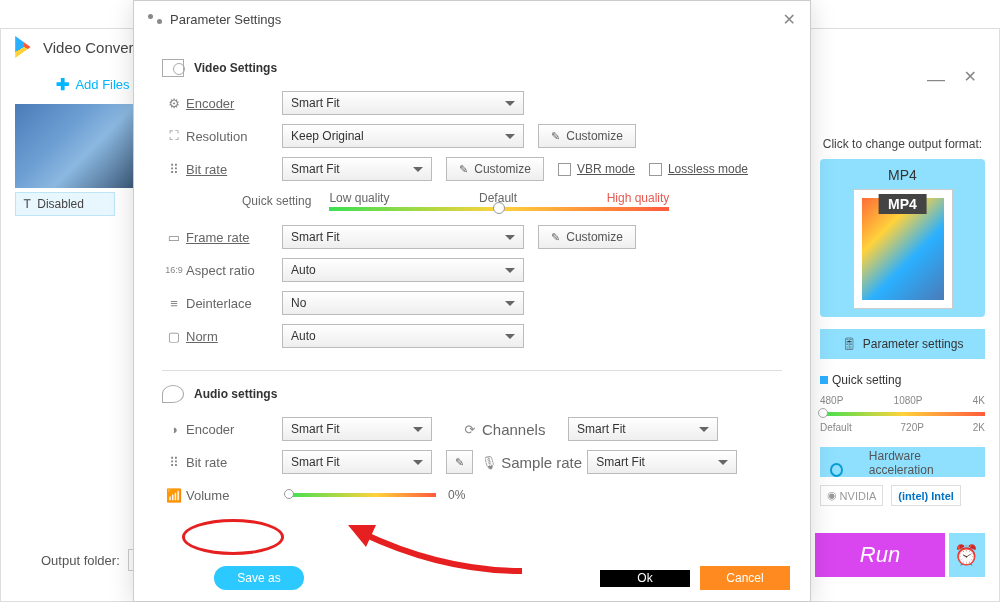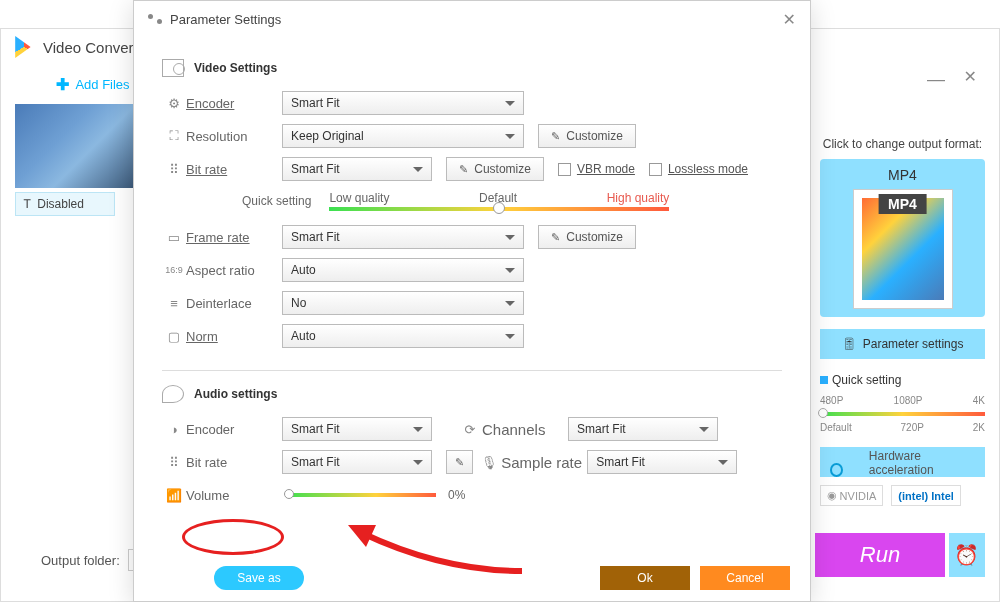--- a/index.html
+++ b/index.html
@@ -88,21 +88,21 @@
 .vol-thumb { width: 10px; height: 10px; border-radius: 50%; background: #fff; border: 1px solid #999; position: absolute; left: -2px; top: -4px; }
 .vol-pct { font-size: 12px; color: #666; margin-left: 12px; }
 
 
 .red-circle { position: absolute; width: 102px; height: 36px; border: 3px solid #e62020; border-radius: 50%; pointer-events: none; }
 .red-arrow { position: absolute; pointer-events: none; }
 
 
 .dlg-footer { position: absolute; bottom: 8px; left: 0; right: 0; height: 30px; display: flex; align-items: center; }
 .btn-save { width: 90px; height: 24px; background: #2cc9ff; color: #fff; font-size: 12px; display: flex; align-items: center; justify-content: center; margin-left: 80px; border-radius: 12px; }
-.btn-ok { width: 90px; height: 24px; background: #a16207; color: #fff; font-size: 12px; display: flex; align-items: center; justify-content: center; margin-left: auto; }
+.btn-ok { width: 90px; height: 17px; background: #000000; color: #fff; font-size: 12px; display: flex; align-items: center; justify-content: center; margin-left: auto; }
 .btn-cancel { width: 90px; height: 24px; background: #ff8a1f; color: #fff; font-size: 12px; display: flex; align-items: center; justify-content: center; margin-left: 10px; margin-right: 20px; }
 </style>
 </head>
 <body>
 
 <div class="main-window">
   <div class="main-titlebar">
     <div class="main-logo"></div>
     <div class="main-title">Video Conver</div>
   </div>

